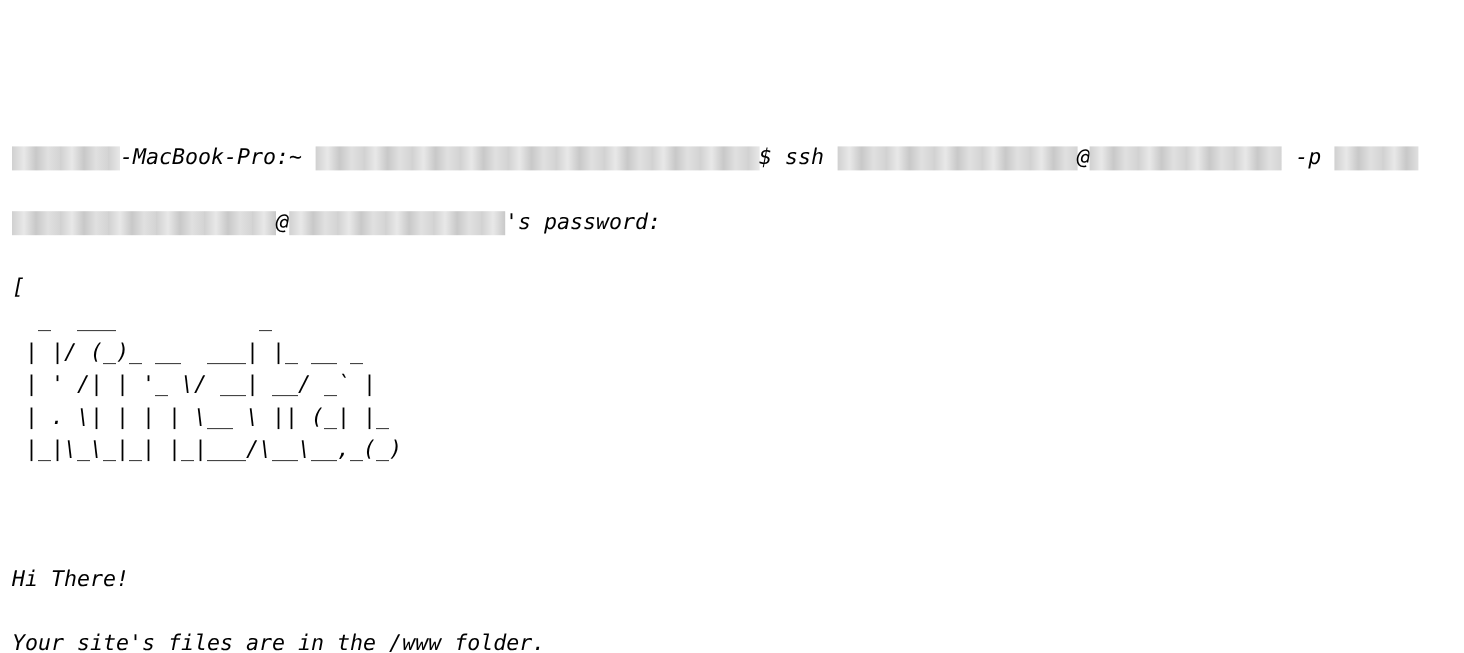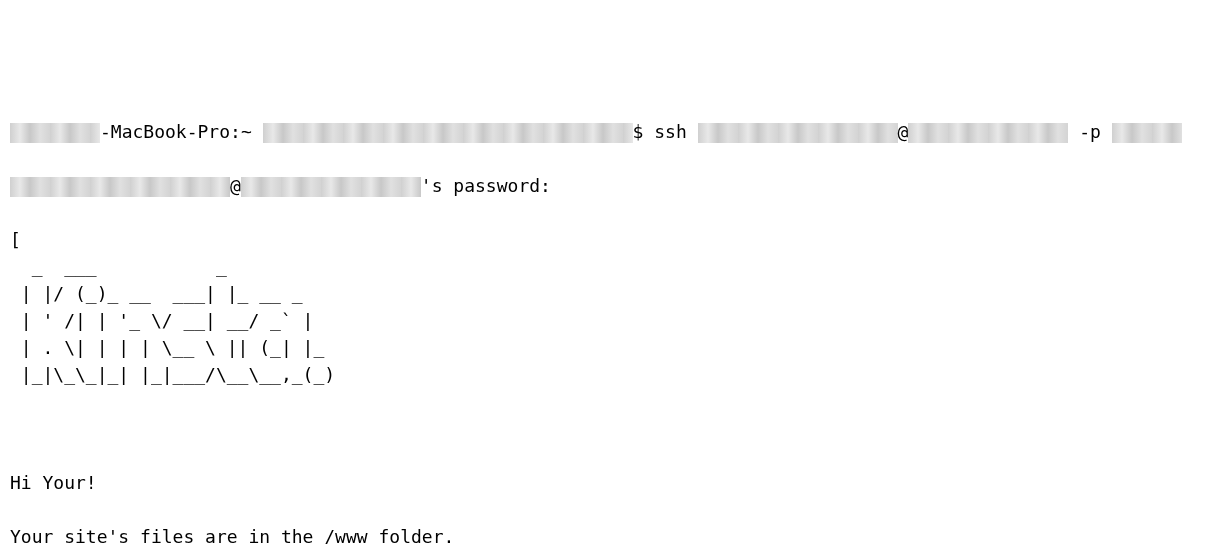--- a/index.html
+++ b/index.html
@@ -1,18 +1,19 @@
 <!DOCTYPE html>
 <html><head>
   <meta charset="utf-8">
   <style>
     * {
       margin: 0;
       padding: 0;
       box-sizing: border-box;
+      font-style: italic;
     }
     body {
       font-family: "Menlo", "Monaco", "Consolas", monospace;
       font-size: 18px;
       line-height: 1.5;
       background: #ffffff;
       color: #000000;
       padding: 10px;
       white-space: pre;
       width: 1220px;
@@ -37,21 +38,21 @@
 
 <div><span class="redacted-gray" style="width:90px"></span><span>-MacBook-Pro:~ </span><span class="redacted-gray" style="width:370px"></span><span>$ ssh </span><span class="redacted-gray" style="width:200px"></span><span>@</span><span class="redacted-gray" style="width:160px"></span><span> -p </span><span class="redacted-gray" style="width:70px"></span></div>
 <div><span class="redacted-gray" style="width:220px"></span><span>@</span><span class="redacted-gray" style="width:180px"></span><span>'s password:</span></div>
 <div class="ascii">[
   _  ___           _
  | |/ (_)_ __  ___| |_ __ _
  | ' /| | '_ \/ __| __/ _` |
  | . \| | | | \__ \ || (_| |_
  |_|\_\_|_| |_|___/\__\__,_(_)</div>
 <div> </div>
-<div>Hi Your!</div>
+<div>Hi There!</div>
 <div>Your site's files are in the /www folder.</div>
 
 
 
 
 
 
 
 
 

